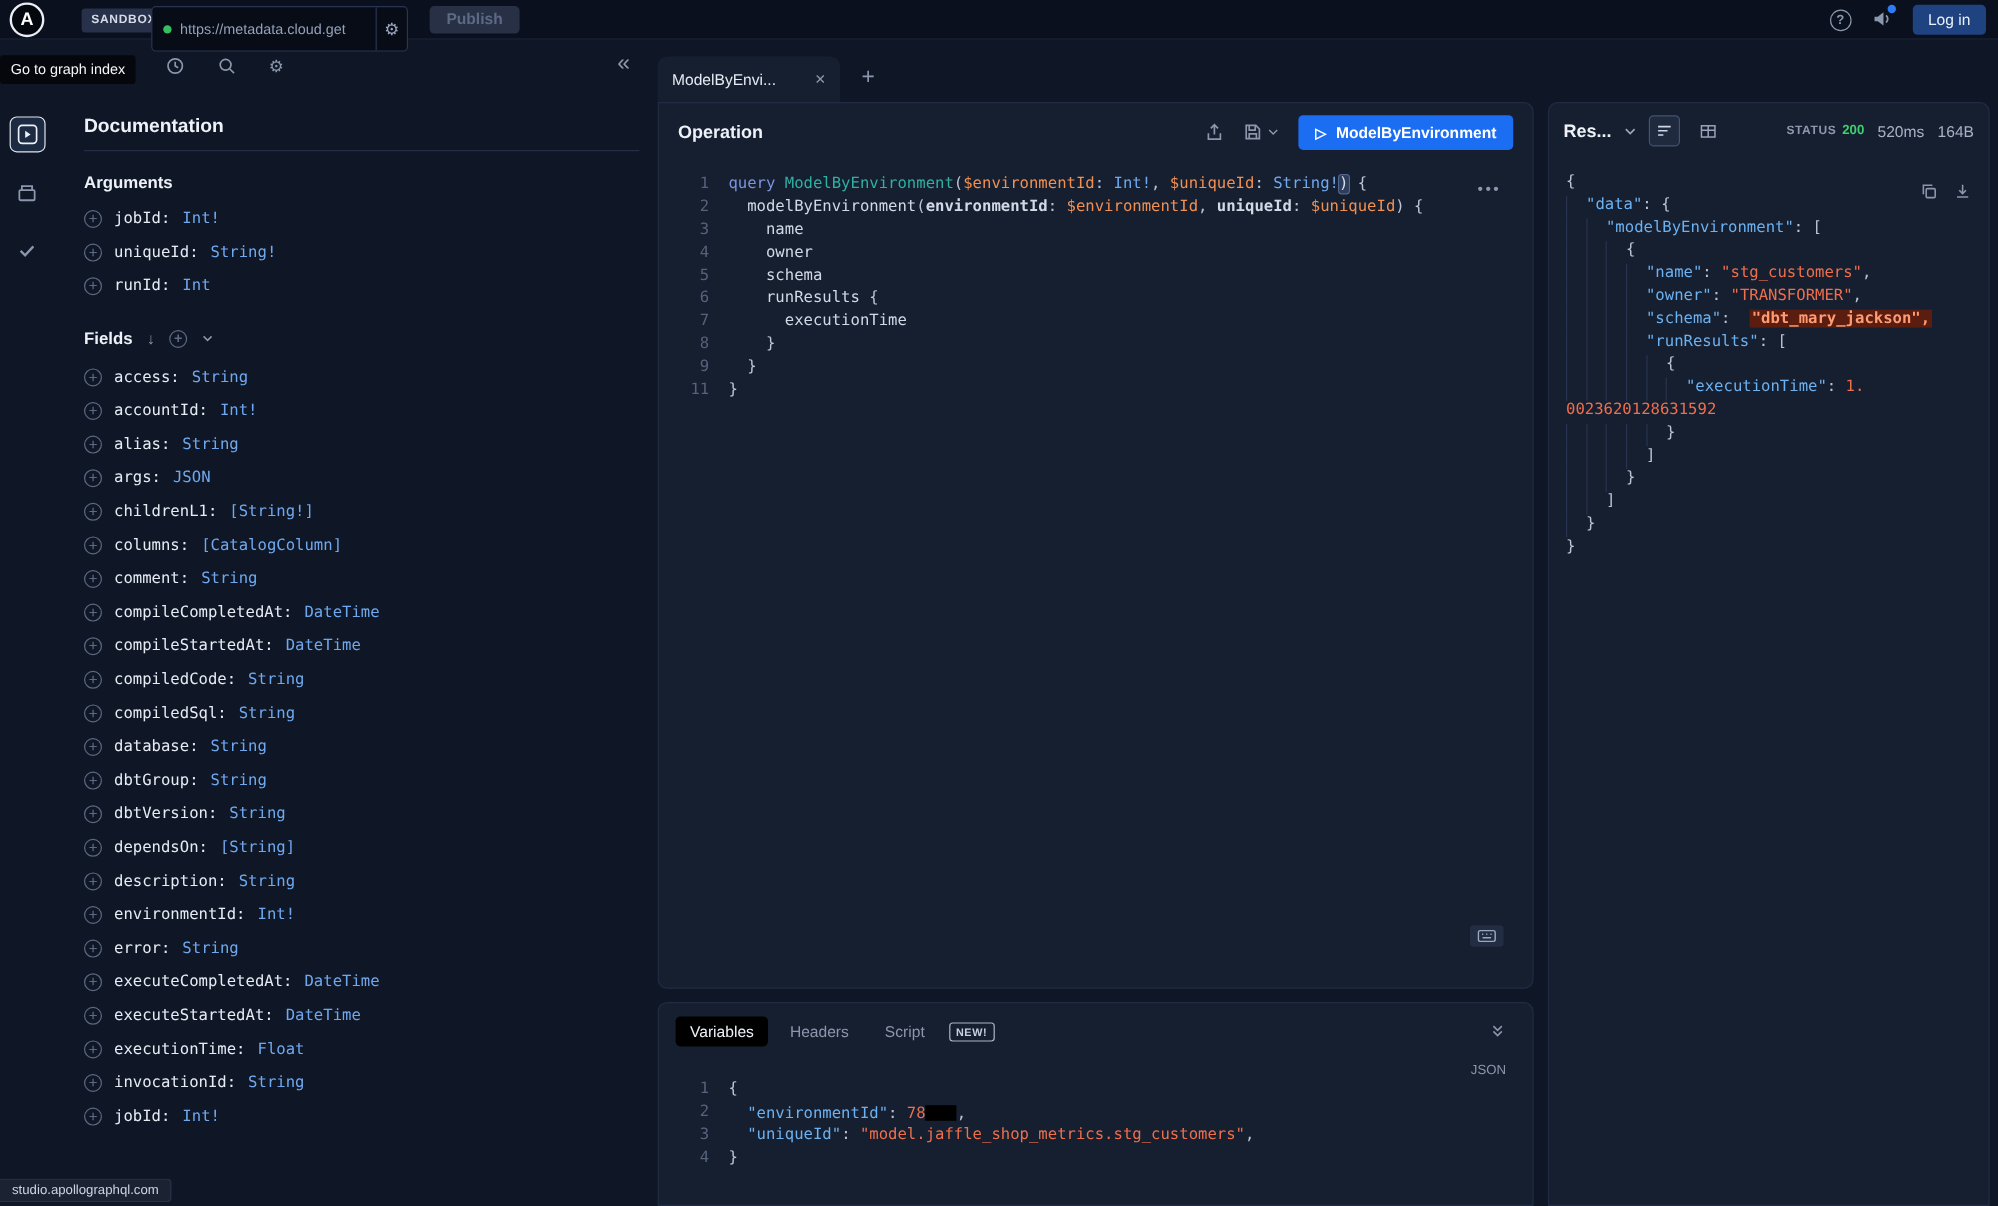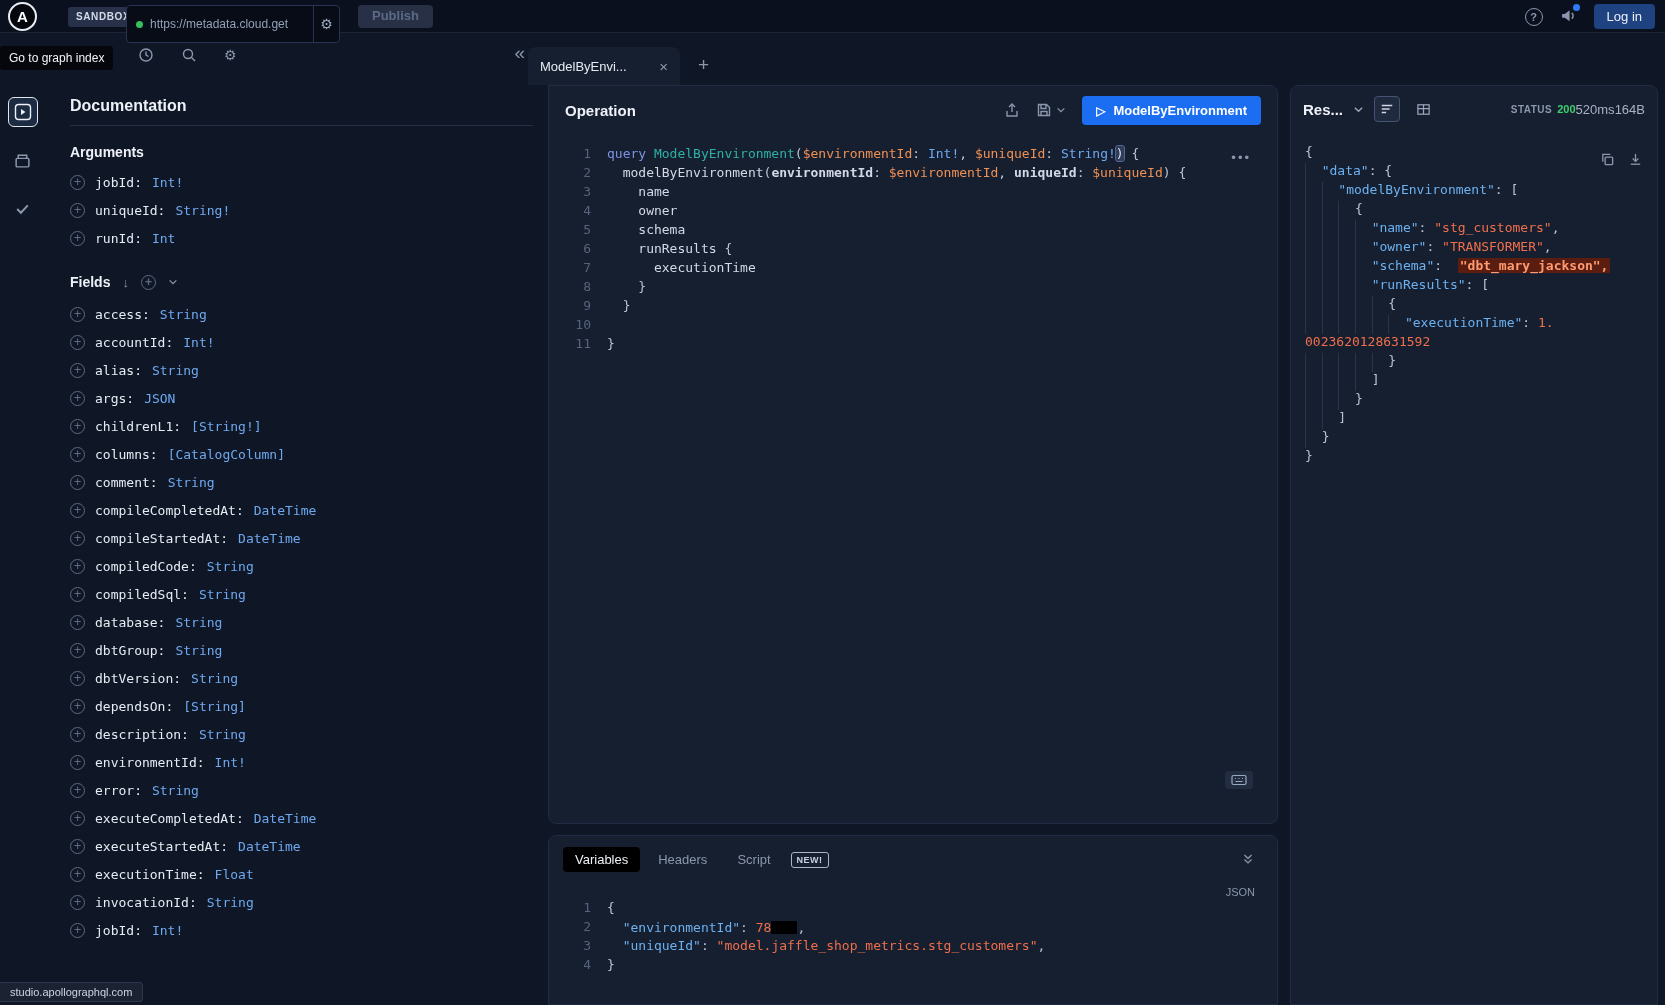--- a/index.html
+++ b/index.html
@@ -55,21 +55,21 @@
   .sort-icon { color:#8b97ad; font-size:13px; font-weight:normal; }
   .sort-icon::before { content:"↓"; }
   .doc-row { display:flex; align-items:center; gap:10px; height:28px; font-family:"DejaVu Sans Mono", monospace; font-size:13px; }
   .plus-circle { width:15px; height:15px; border:1px solid #5d6a83; border-radius:50%; color:#5d6a83; display:inline-flex; align-items:center; justify-content:center; flex:none; }
   .plus-circle::before { content:"+"; font-size:12px; line-height:1; }
   .fname { color:#e6ebf4; }
   .ftype { color:#6fa8ef; }
   .chev-sm { color:#8b97ad; display:inline-flex; }
 
   
-  .tabbar { position:absolute; left:528px; top:47px; display:flex; align-items:flex-end; z-index:2; }
+  .tabbar { position:absolute; left:548px; top:47px; display:flex; align-items:flex-end; z-index:2; }
   .tab { width:152px; height:38px; background:#161f30; border-radius:8px 8px 0 0; display:flex; align-items:center; justify-content:space-between; padding:0 12px; color:#e6ebf2; font-size:13px; }
   .tab-close { color:#8b97ad; font-size:15px; }
   .tab-close::before { content:"×"; }
   .tab-add { margin:0 0 9px 18px; color:#8b97ad; font-size:19px; }
   .tab-add::before { content:"+"; }
 
   
   .card { position:absolute; background:#161f30; border:1px solid #212c44; }
   .op-card  { left:548px; top:85px; width:730px; height:739px; border-radius:0 8px 8px 8px; }
   .var-card { left:548px; top:835px; width:730px; height:170px; border-radius:8px 8px 0 0; }
@@ -115,21 +115,21 @@
   .var-collapse { position:absolute; right:22px; top:16px; color:#8b97ad; }
   .json-label { position:absolute; right:22px; top:50px; font-size:11px; color:#8b97ad; }
   .var-editor { position:absolute; top:64px; left:12px; right:12px; }
 
   
   .res-header { display:flex; align-items:center; height:46px; padding:0 12px; gap:10px; }
   .res-title { font-size:15px; font-weight:bold; color:#eef2f8; }
   .res-chev { color:#9aa7bd; display:inline-flex; }
   .res-tool { width:26px; height:26px; border-radius:4px; display:flex; align-items:center; justify-content:center; color:#9aa7bd; }
   .res-tool.active { border:1px solid #44536f; background:#1f2a3e; color:#cfd6e4; }
-  .res-stats { margin-left:auto; display:flex; align-items:center; }
+  .res-stats { margin-left:auto; display:flex; align-items:center; gap:11px; }
   .status-pair { display:flex; align-items:center; gap:5px; }
   .status-label { font-size:10px; font-weight:bold; letter-spacing:.5px; color:#8b97ad; }
   .status-code { font-size:11px; font-weight:bold; color:#3ecf6f; }
   .res-meta { font-size:13px; color:#a7b2c5;text-align:center; }
   .res-body { position:absolute; top:58px; left:14px; right:6px; bottom:0; overflow:hidden; }
   .res-actions { position:absolute; top:66px; right:14px; display:flex; gap:13px; color:#8b97ad; }
 
   .ic { display:inline-flex; align-items:center; justify-content:center; }
   .ic svg { display:block; }
 </style>
@@ -410,21 +410,20 @@
     <div class="op-editor code-area">
         <div class="code-line"><span class="ln">1</span><span class="lc"><span class="tk-kw">query </span><span class="tk-op">ModelByEnvironment</span><span class="tk-p">(</span><span class="tk-var">$environmentId</span><span class="tk-p">: </span><span class="tk-type">Int!</span><span class="tk-p">, </span><span class="tk-var">$uniqueId</span><span class="tk-p">: </span><span class="tk-type">String!</span><span class="tk-bhl">)</span><span class="tk-p"> {</span></span></div>
         <div class="code-line"><span class="ln">2</span><span class="lc"><span class="tk-p">  </span><span class="tk-fld">modelByEnvironment</span><span class="tk-p">(</span><span class="tk-attr">environmentId</span><span class="tk-p">: </span><span class="tk-var">$environmentId</span><span class="tk-p">, </span><span class="tk-attr">uniqueId</span><span class="tk-p">: </span><span class="tk-var">$uniqueId</span><span class="tk-p">) {</span></span></div>
         <div class="code-line"><span class="ln">3</span><span class="lc"><span class="tk-p">    </span><span class="tk-fld">name</span></span></div>
         <div class="code-line"><span class="ln">4</span><span class="lc"><span class="tk-p">    </span><span class="tk-fld">owner</span></span></div>
         <div class="code-line"><span class="ln">5</span><span class="lc"><span class="tk-p">    </span><span class="tk-fld">schema</span></span></div>
         <div class="code-line"><span class="ln">6</span><span class="lc"><span class="tk-p">    </span><span class="tk-fld">runResults</span><span class="tk-p"> {</span></span></div>
         <div class="code-line"><span class="ln">7</span><span class="lc"><span class="tk-p">      </span><span class="tk-fld">executionTime</span></span></div>
         <div class="code-line"><span class="ln">8</span><span class="lc"><span class="tk-p">    }</span></span></div>
         <div class="code-line"><span class="ln">9</span><span class="lc"><span class="tk-p">  }</span></span></div>
-        <div class="code-line"><span class="ln">10</span><span class="lc"></span></div>
         <div class="code-line"><span class="ln">11</span><span class="lc"><span class="tk-p">}</span></span></div>
       </div>
     <span class="dots-menu"></span>
     <span class="kbd-btn">
       <span class="ic">
         <svg width="16" height="12" viewBox="0 0 16 12" fill="none" stroke="currentColor" stroke-width="1.2">
           <rect x="1" y="1.5" width="14" height="9" rx="1.5"></rect>
           <path d="M4 4.5h1M7.5 4.5h1M11 4.5h1M4.5 7.5h7"></path>
         </svg>
       </span>

